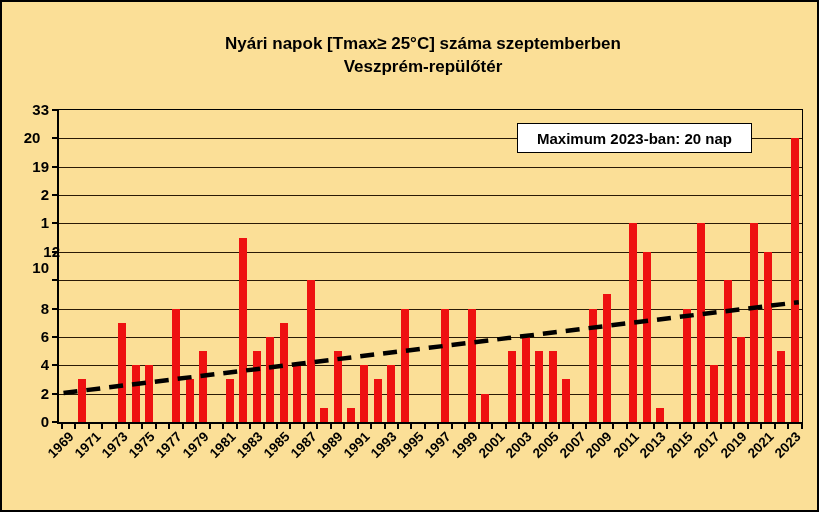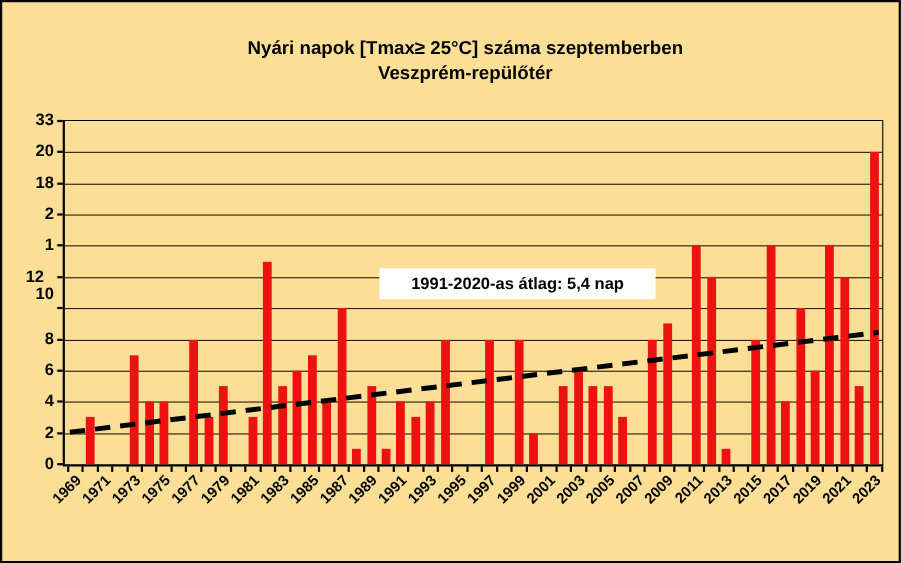--- a/index.html
+++ b/index.html
@@ -202,25 +202,25 @@
       <div class="xtick" style="left: 785.075px; top: 422px;"></div>
       <div class="xtick" style="left: 798.525px; top: 422px;"></div>
     </div>
   <div id="ylabels">
       <div class="ylab" style="left: 13px; top: 411px;">0</div>
       <div class="ylab" style="left: 13px; top: 382.636px;">2</div>
       <div class="ylab" style="left: 13px; top: 354.273px;">4</div>
       <div class="ylab" style="left: 13px; top: 325.909px;">6</div>
       <div class="ylab" style="left: 13px; top: 297.545px;">8</div>
       <div class="ylab" style="left: 13px; top: 257px;">10</div>
-      <div class="ylab" style="left: 4px; top: 240.818px;">12</div>
+      <div class="ylab" style="left: 24px; top: 240.818px;">12</div>
       <div class="ylab" style="left: 13px; top: 212.455px;">1</div>
       <div class="ylab" style="left: 13px; top: 184.091px;">2</div>
-      <div class="ylab" style="left: 13px; top: 155.727px;">18</div>
-      <div class="ylab" style="left: 13px; top: 127.364px;">20</div>
+      <div class="ylab" style="left: 13px; top: 155.727px;">19</div>
+      <div class="ylab" style="left: 13px; top: 127.364px; text-align: center;">20</div>
       <div class="ylab" style="left: 13px; top: 99px;">33</div>
     </div>
   <div id="xlabels">
       <div class="xlab-anchor" style="left: 64.5px; top: 427px;">
         <span class="xlab">1969</span>
       </div>
       <div class="xlab-anchor" style="left: 91.4px; top: 427px;">
         <span class="xlab">1971</span>
       </div>
       <div class="xlab-anchor" style="left: 118.3px; top: 427px;">
@@ -296,16 +296,16 @@
         <span class="xlab">2019</span>
       </div>
       <div class="xlab-anchor" style="left: 763.9px; top: 427px;">
         <span class="xlab">2021</span>
       </div>
       <div class="xlab-anchor" style="left: 790.8px; top: 427px;">
         <span class="xlab">2023</span>
       </div>
     </div>
 
-  <div class="ann ann-avg">
-    <span>1991-2020-as átlag: 5,4 nap</span>
+  <div class="ann ann-max">
+    <span>Maximum 2023-ban: 20 nap</span>
   </div>
 </div>
 
 </body></html>

